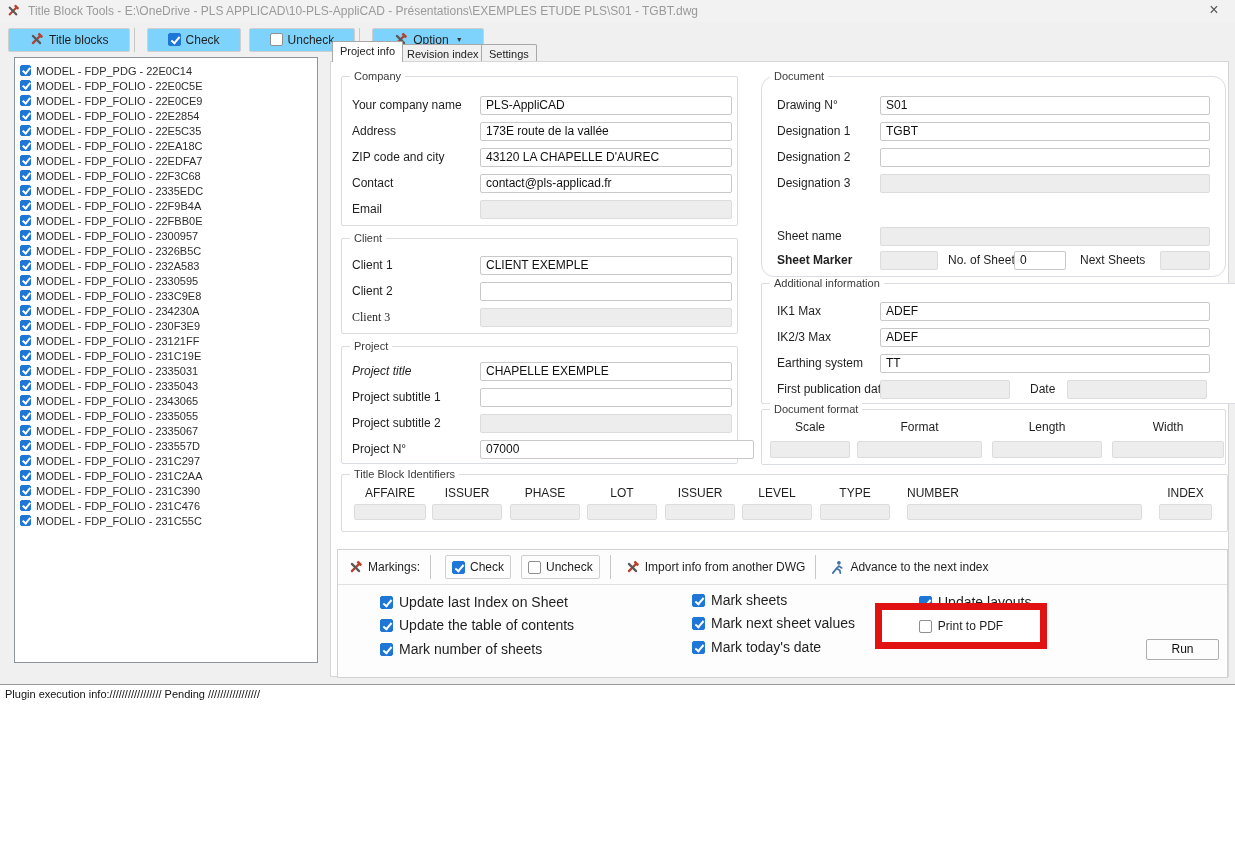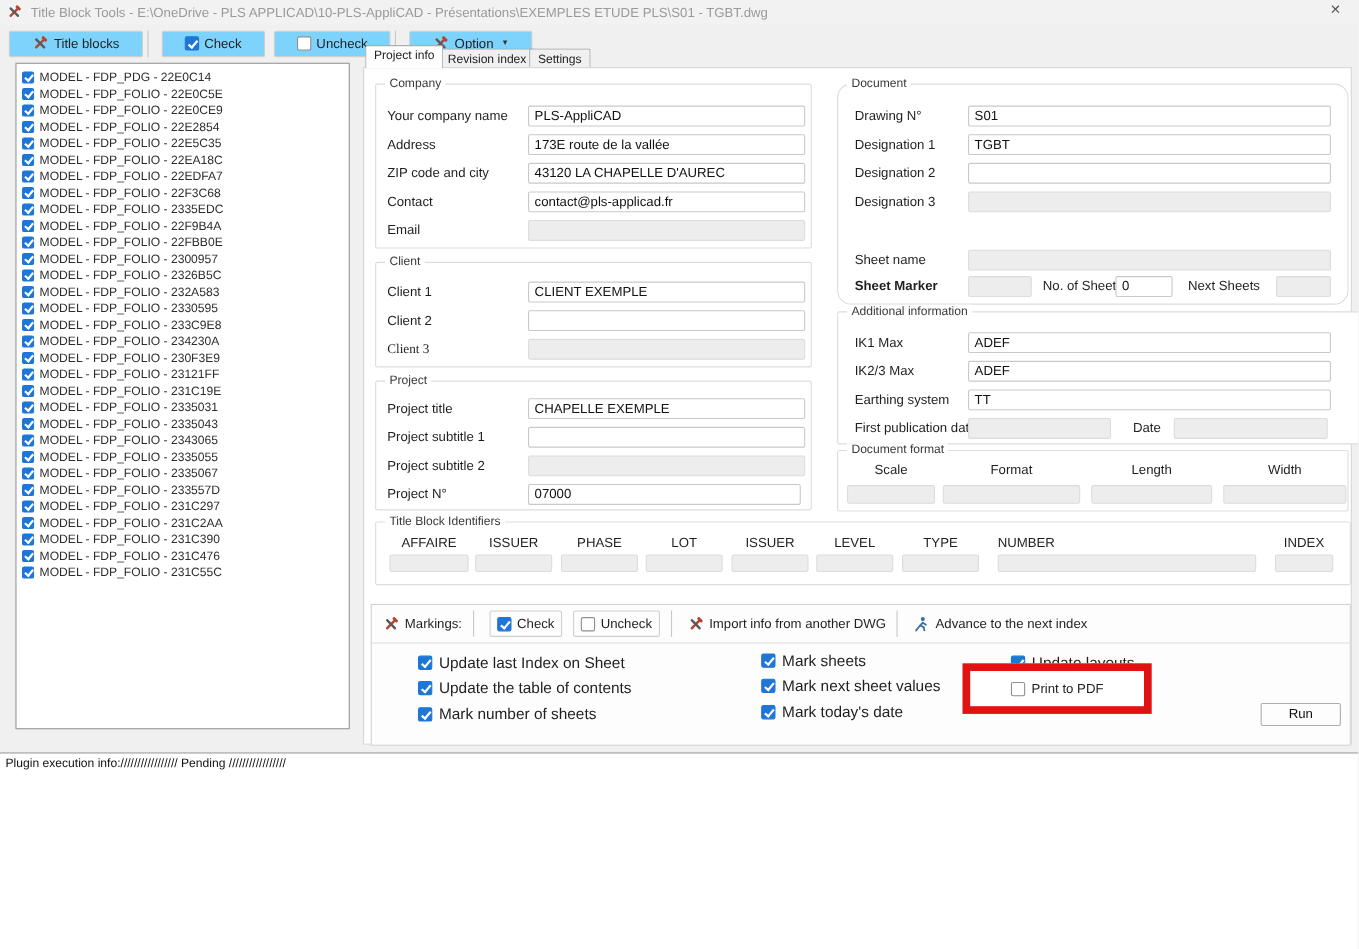--- a/index.html
+++ b/index.html
@@ -264,28 +264,28 @@
       <div class="flabel" style="left:10px; top:17px;">Client 1</div>
       <div class="tbx" style="left:138px; top:17px; width:252px;">CLIENT EXEMPLE</div>
       <div class="flabel" style="left:10px; top:43px;">Client 2</div>
       <div class="tbx" style="left:138px; top:43px; width:252px;"></div>
       <div class="flabel" style="left:10px; top:69px;font-family:Liberation Serif, serif;">Client 3</div>
       <div class="tbx disabled" style="left:138px; top:69px; width:252px;"></div>
     </div>
 
     <div class="group" style="left:10px; top:284px; width:397px; height:118px;">
       <div class="group-title">Project</div>
-      <div class="flabel" style="left:10px; top:15px;">Project title</div>
+      <div class="flabel" style="left:10px; top:15px;font-style:italic;">Project title</div>
       <div class="tbx" style="left:138px; top:15px; width:252px;">CHAPELLE EXEMPLE</div>
       <div class="flabel" style="left:10px; top:41px;">Project subtitle 1</div>
       <div class="tbx" style="left:138px; top:41px; width:252px;"></div>
       <div class="flabel" style="left:10px; top:67px;">Project subtitle 2</div>
       <div class="tbx disabled" style="left:138px; top:67px; width:252px;"></div>
       <div class="flabel" style="left:10px; top:93px;">Project N°</div>
-      <div class="tbx" style="left:138px; top:93px; width:248px;">07000</div>
+      <div class="tbx" style="left:138px; top:93px; width:274px;">07000</div>
     </div>
 
     <div class="group" style="left:430px; top:14px; width:465px; height:201px;border-radius:13px;">
       <div class="group-title">Document</div>
       <div class="flabel" style="left:15px; top:19px;">Drawing N°</div>
       <div class="tbx" style="left:118px; top:19px; width:330px;">S01</div>
       <div class="flabel" style="left:15px; top:45px;">Designation 1</div>
       <div class="tbx" style="left:118px; top:45px; width:330px;">TGBT</div>
       <div class="flabel" style="left:15px; top:71px;">Designation 2</div>
       <div class="tbx" style="left:118px; top:71px; width:330px;"></div>

